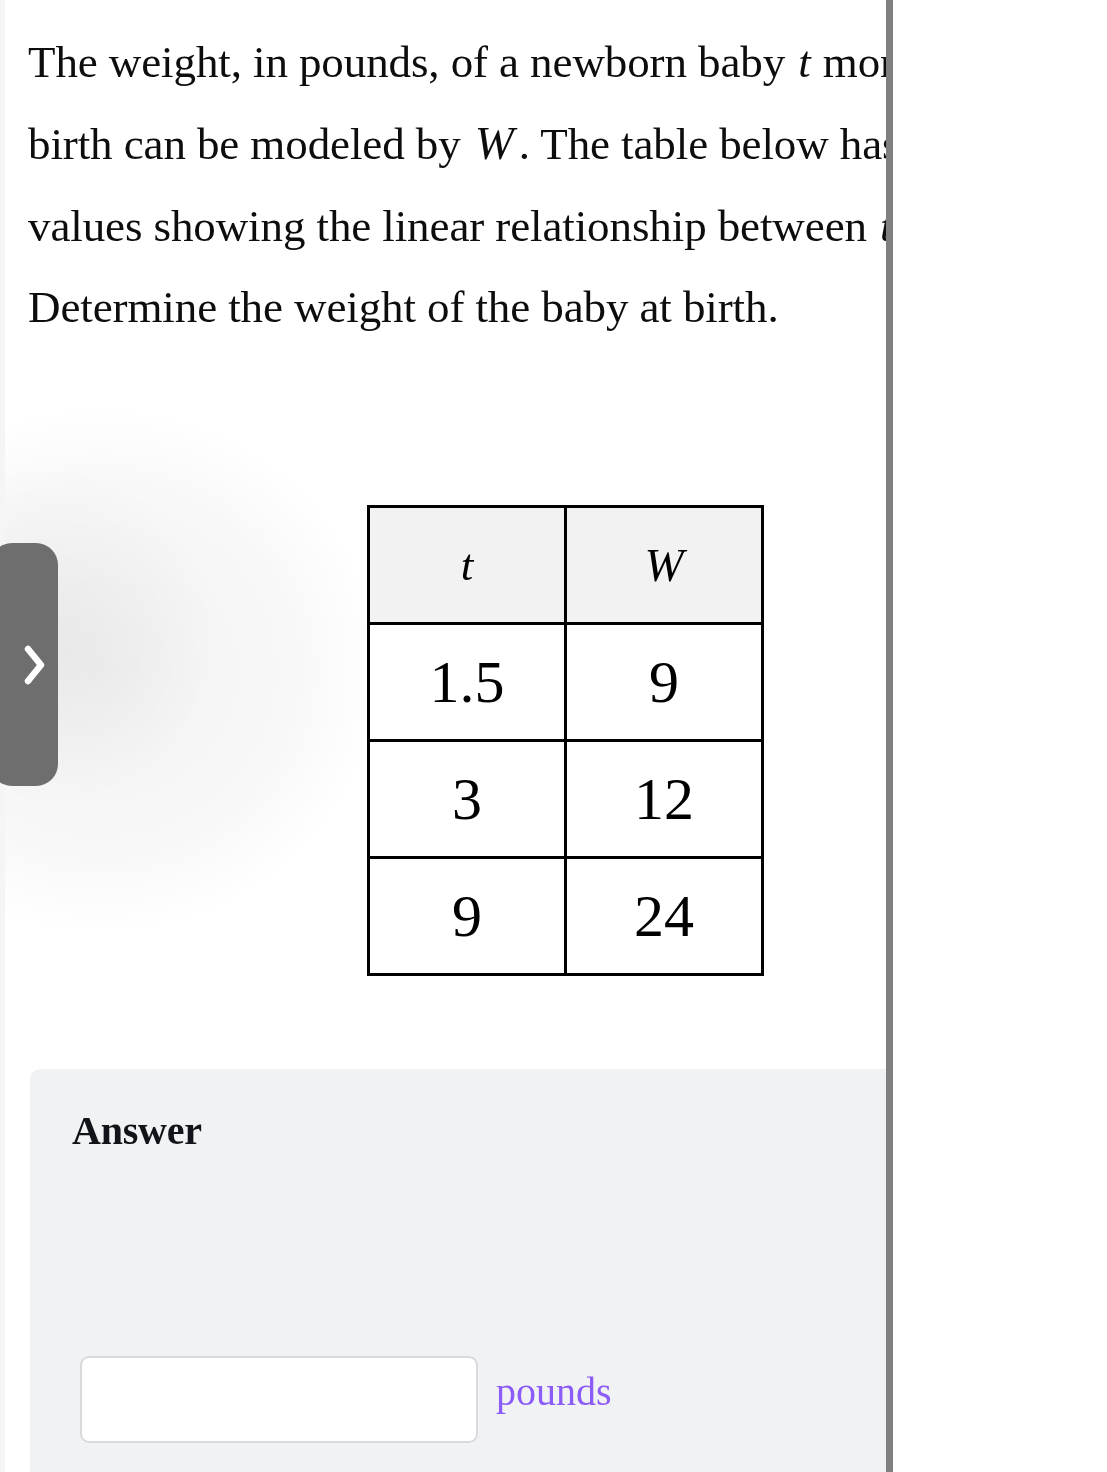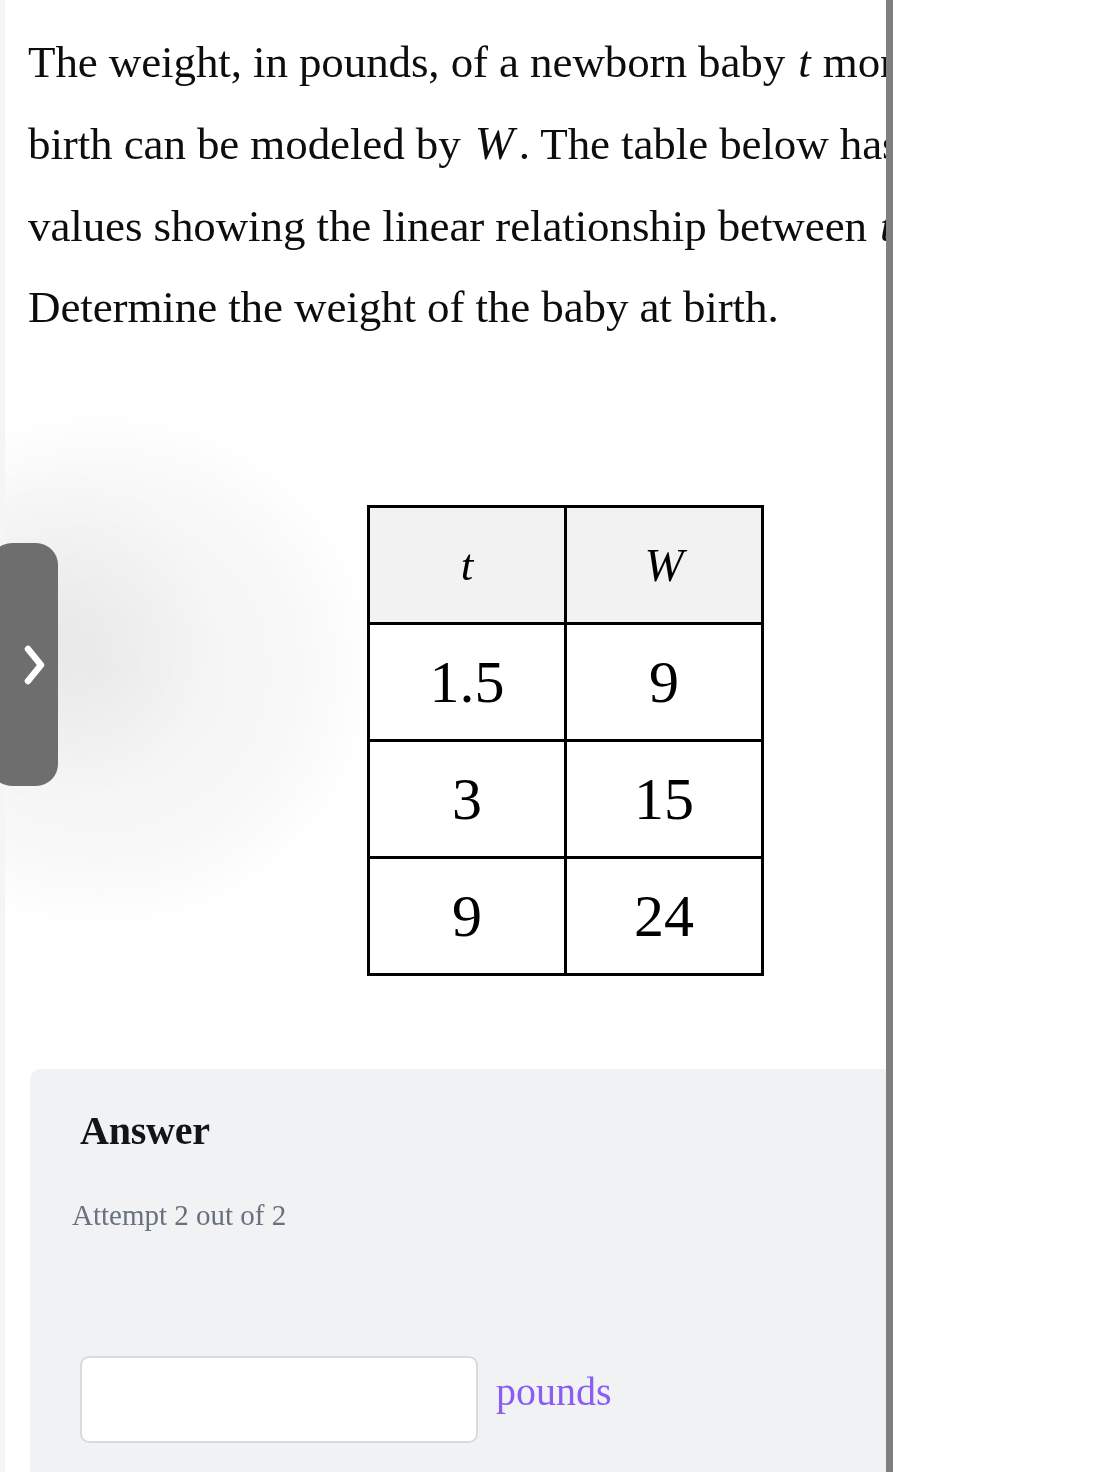--- a/index.html
+++ b/index.html
@@ -159,21 +159,20 @@
     box-sizing: border-box;
   }
   .answer-title {
     position: absolute;
     left: 42px;
     top: 38px;
     font-size: 40px;
     font-weight: bold;
     color: #111418;
     letter-spacing: -0.2px;
-    margin-left: 8px;
   }
   .attempt-text {
     position: absolute;
     left: 42px;
     top: 130px;
     font-size: 29px;
     color: #67717f;
   }
 
   
@@ -256,40 +255,39 @@
           <th class="col-w">W</th>
         </tr>
       </thead>
       <tbody>
         <tr>
           <td>1.5</td>
           <td>9</td>
         </tr>
         <tr>
           <td>3</td>
-          <td>15</td>
+          <td>12</td>
         </tr>
         <tr>
           <td>9</td>
           <td>24</td>
         </tr>
       </tbody>
     </table>
   </div>
 
   <div class="slide-tab">
     <svg class="chev" viewBox="0 0 22 44">
       <polyline points="4,6 17,22 4,38" fill="none" stroke="#ffffff" stroke-width="6.5" stroke-linecap="round" stroke-linejoin="round"></polyline>
     </svg>
   </div>
 
   <div class="answer-card">
 
     <div class="answer-title">Answer</div>
-    <div class="attempt-text">Attempt 2 out of 2</div>
 
     <button class="kbd-btn">
       <svg class="kbd-icon" viewBox="0 0 24 24">
         <rect x="2" y="5.5" width="20" height="13" rx="3" ry="3" fill="none" stroke="#2c3b56" stroke-width="2.3"></rect>
         <rect x="5.6" y="9.3" width="1.9" height="1.9" rx="0.6" fill="#2c3b56"></rect>
         <rect x="9.2" y="9.3" width="1.9" height="1.9" rx="0.6" fill="#2c3b56"></rect>
         <rect x="12.8" y="9.3" width="1.9" height="1.9" rx="0.6" fill="#2c3b56"></rect>
         <rect x="16.4" y="9.3" width="1.9" height="1.9" rx="0.6" fill="#2c3b56"></rect>
         <rect x="5.6" y="13.3" width="1.9" height="1.9" rx="0.6" fill="#2c3b56"></rect>
         <rect x="9.2" y="13.3" width="5.5" height="1.9" rx="0.8" fill="#2c3b56"></rect>

